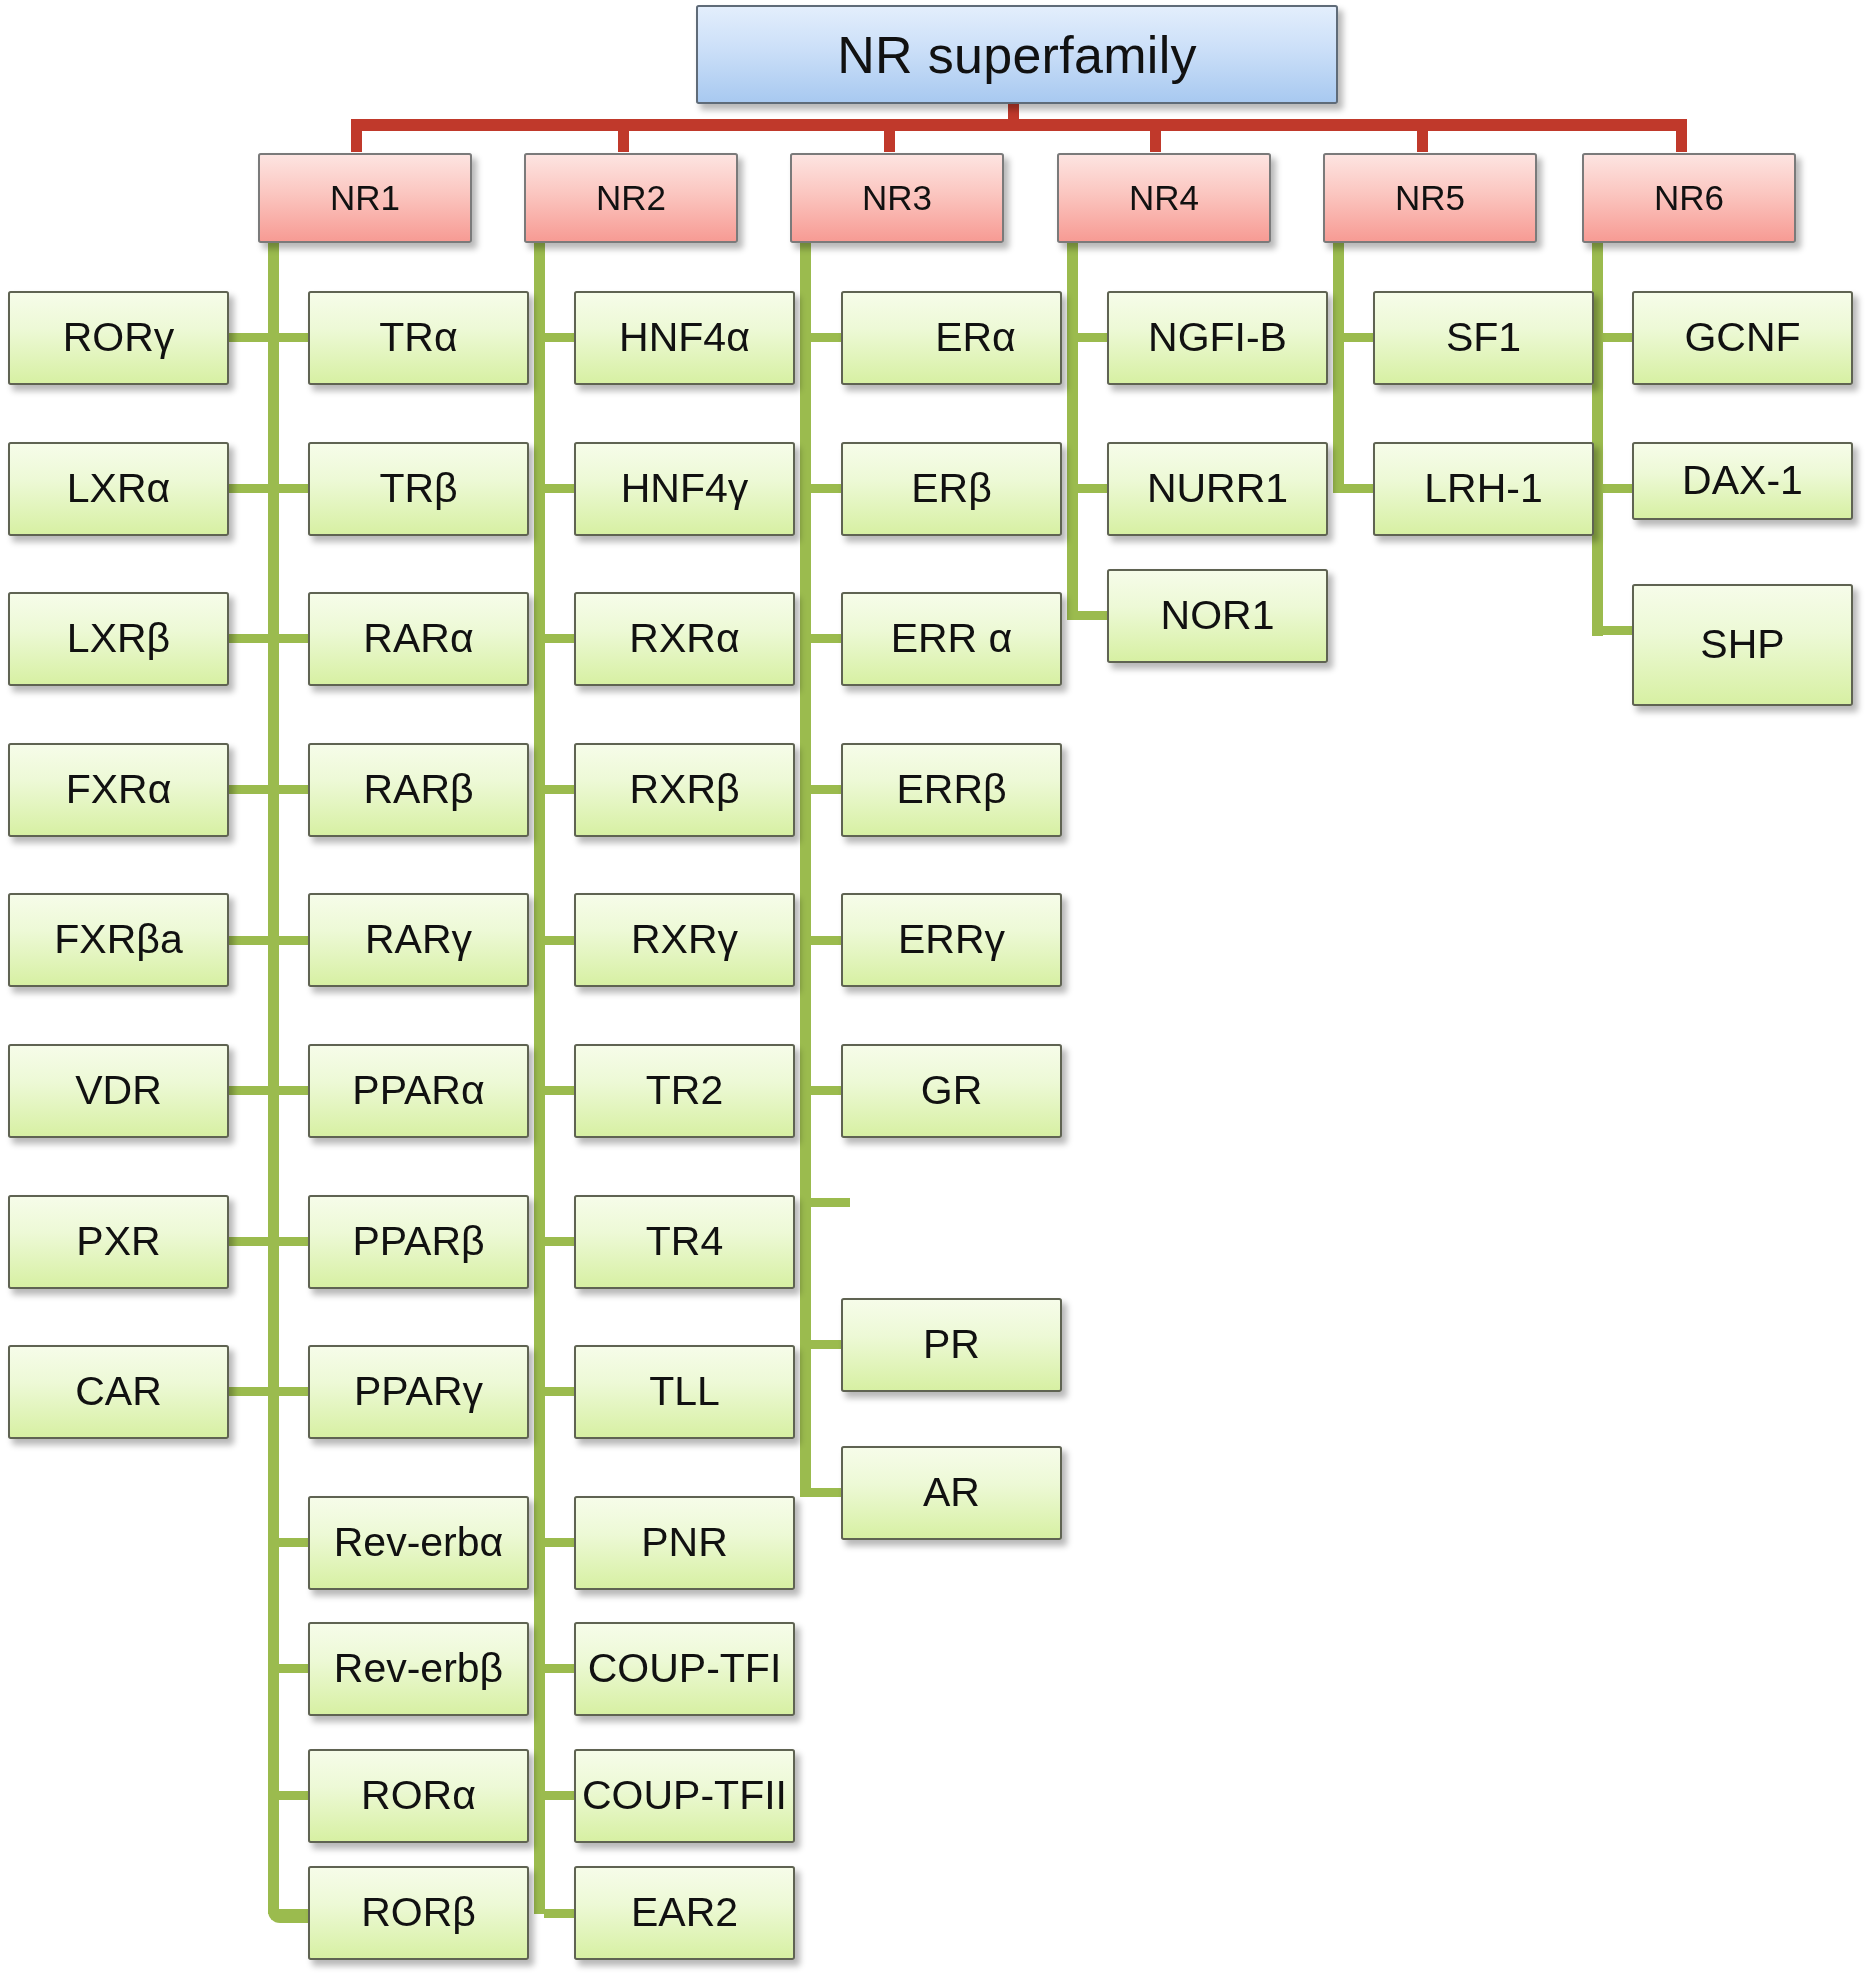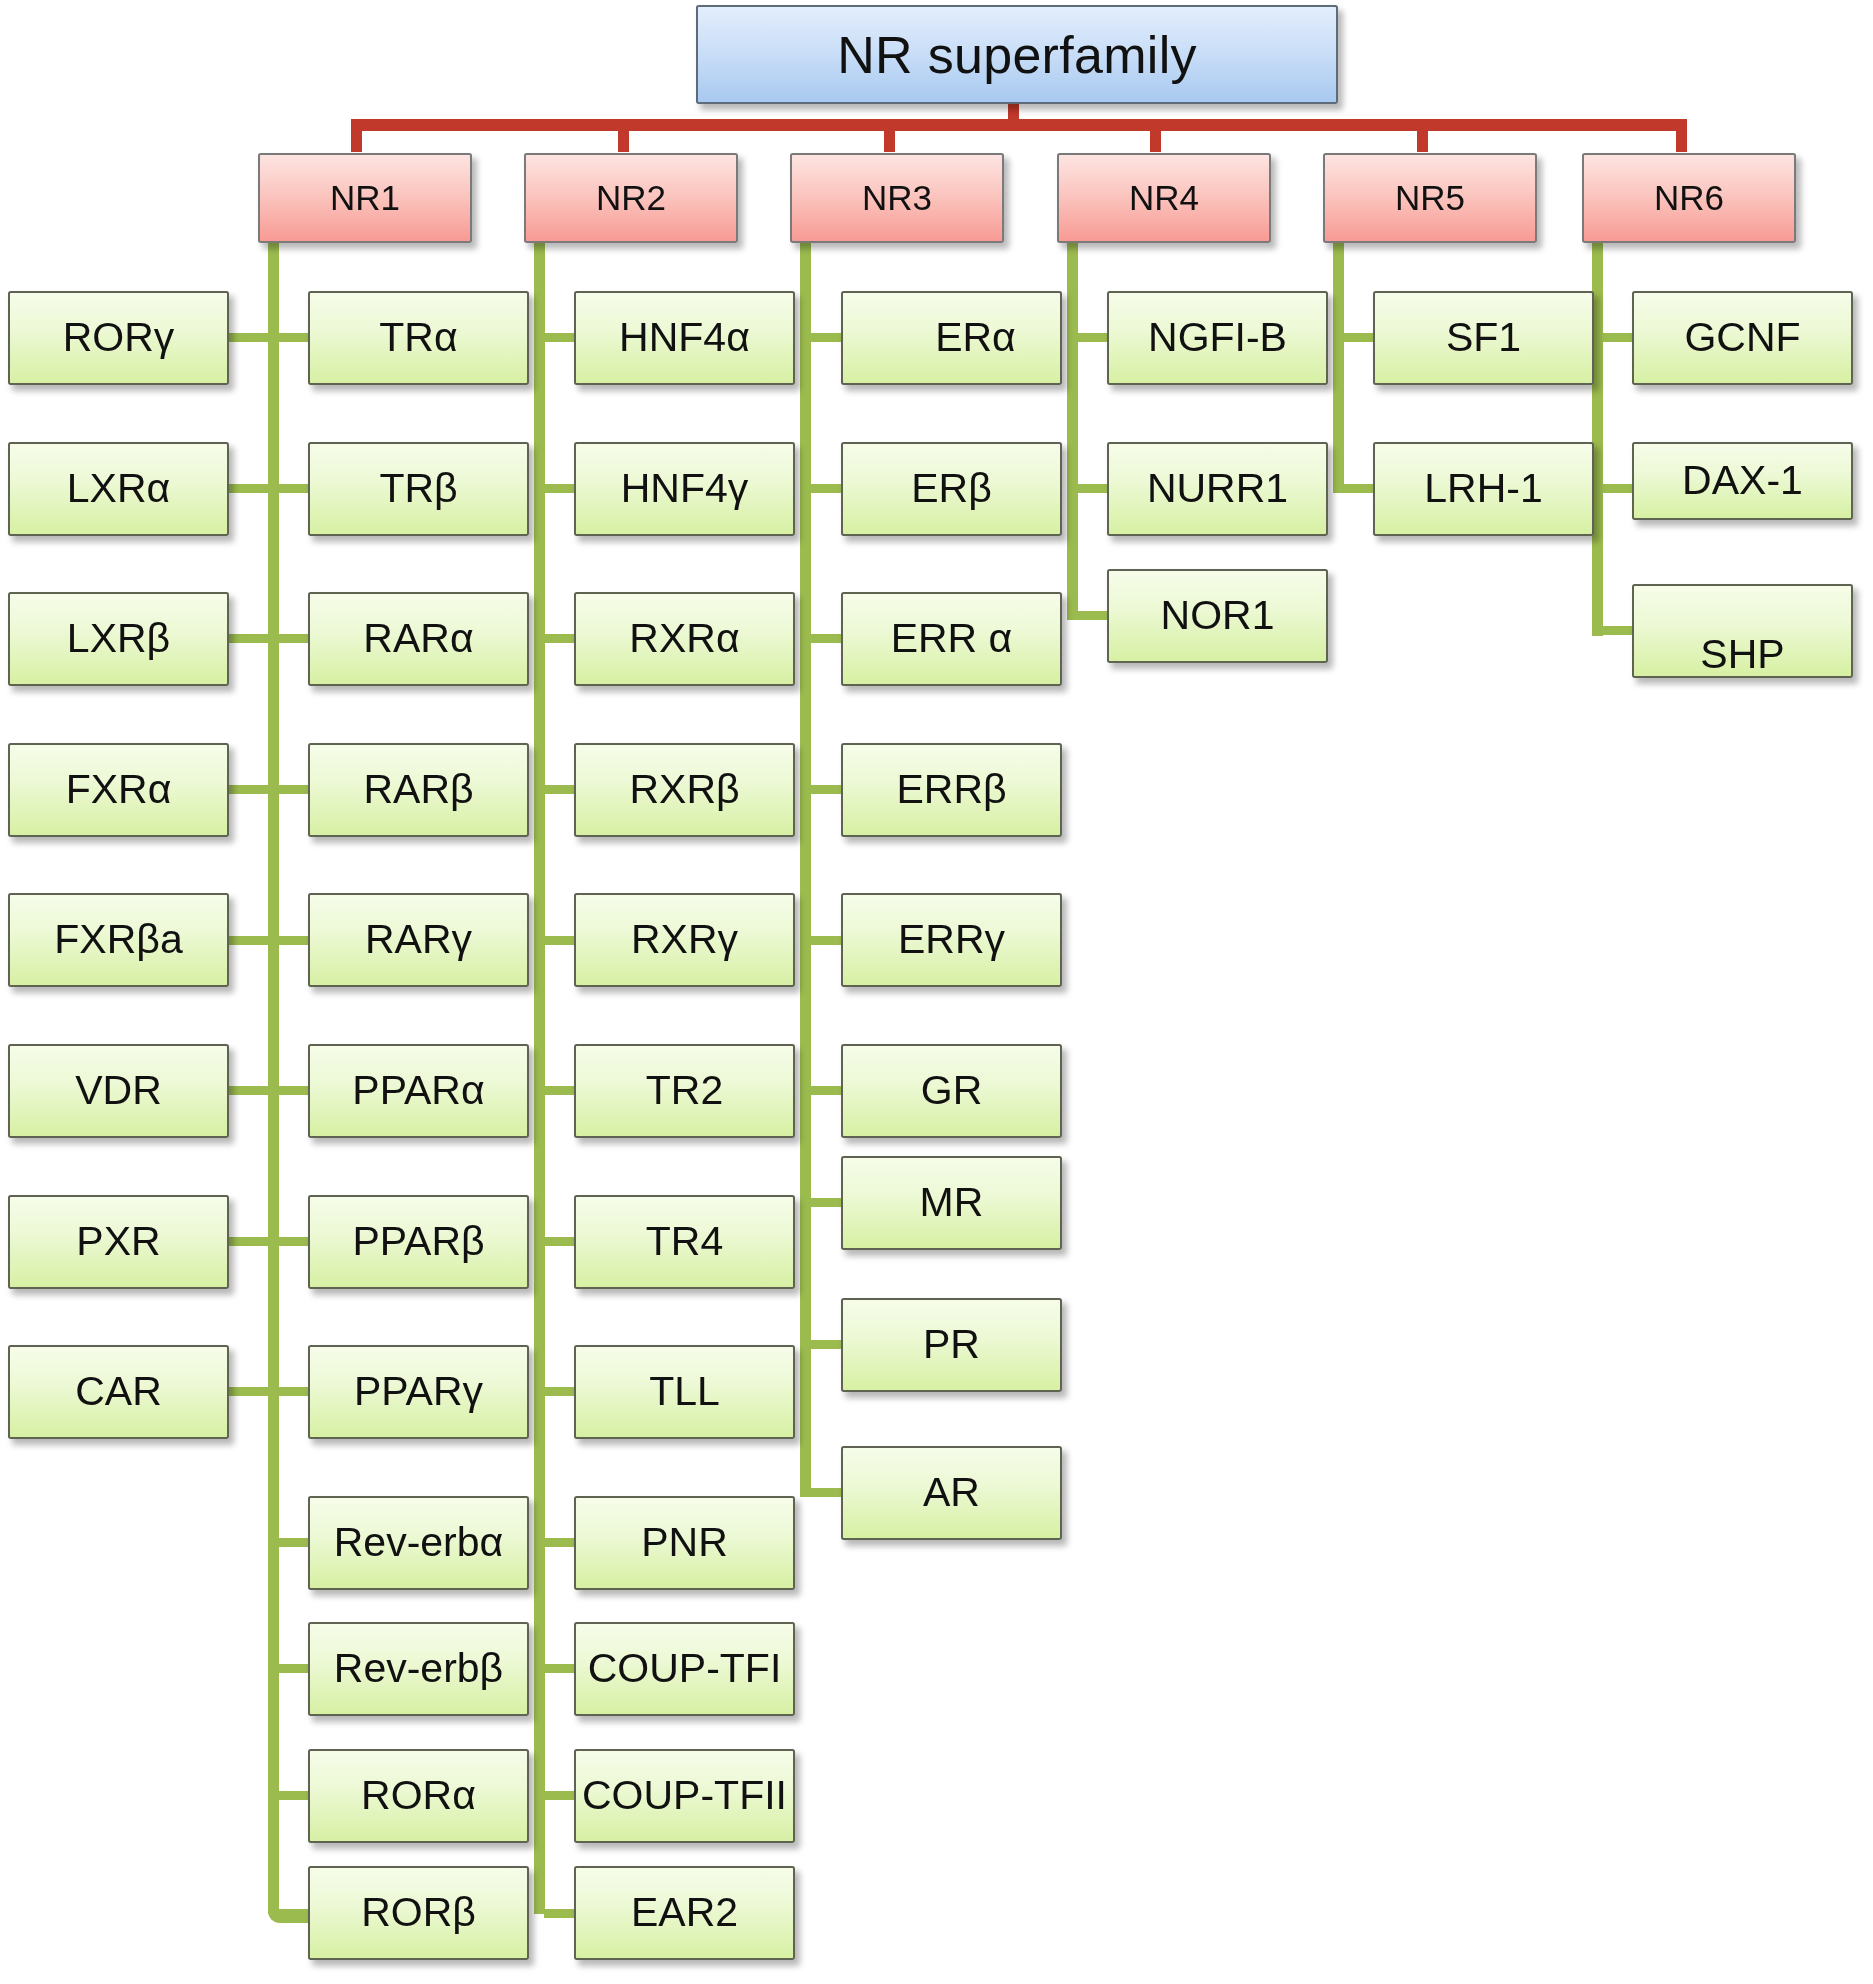--- a/index.html
+++ b/index.html
@@ -284,23 +284,20 @@
     </div>
   <div class="node node-member" style="left:841px; top:743px; width:221px; height:94px;">
     <span>ERRβ</span>
     </div>
   <div class="node node-member" style="left:841px; top:893px; width:221px; height:94px;">
     <span>ERRγ</span>
     </div>
   <div class="node node-member" style="left:841px; top:1044px; width:221px; height:94px;">
     <span>GR</span>
     </div>
-  <div class="node node-member" style="left:841px; top:1156px; width:221px; height:94px;">
-    <span>MR</span>
-    </div>
   <div class="node node-member" style="left:841px; top:1298px; width:221px; height:94px;">
     <span>PR</span>
     </div>
   <div class="node node-member" style="left:841px; top:1446px; width:221px; height:94px;">
     <span>AR</span>
     </div>
 
   <div class="node node-member" style="left:1107px; top:291px; width:221px; height:94px;">
     <span>NGFI-B</span>
     </div>
@@ -317,18 +314,18 @@
   <div class="node node-member" style="left:1373px; top:442px; width:221px; height:94px;">
     <span>LRH-1</span>
     </div>
 
   <div class="node node-member" style="left:1632px; top:291px; width:221px; height:94px;">
     <span>GCNF</span>
     </div>
   <div class="node node-member" style="left:1632px; top:442px; width:221px; height:78px;">
     <span>DAX-1</span>
     </div>
-  <div class="node node-member" style="left:1632px; top:584px; width:221px; height:94px;align-items:flex-end;">
+  <div class="node node-member" style="left:1632px; top:584px; width:221px; height:122px;">
     <span>SHP</span>
     </div>
 
 </div>
 
 
 </body></html>

